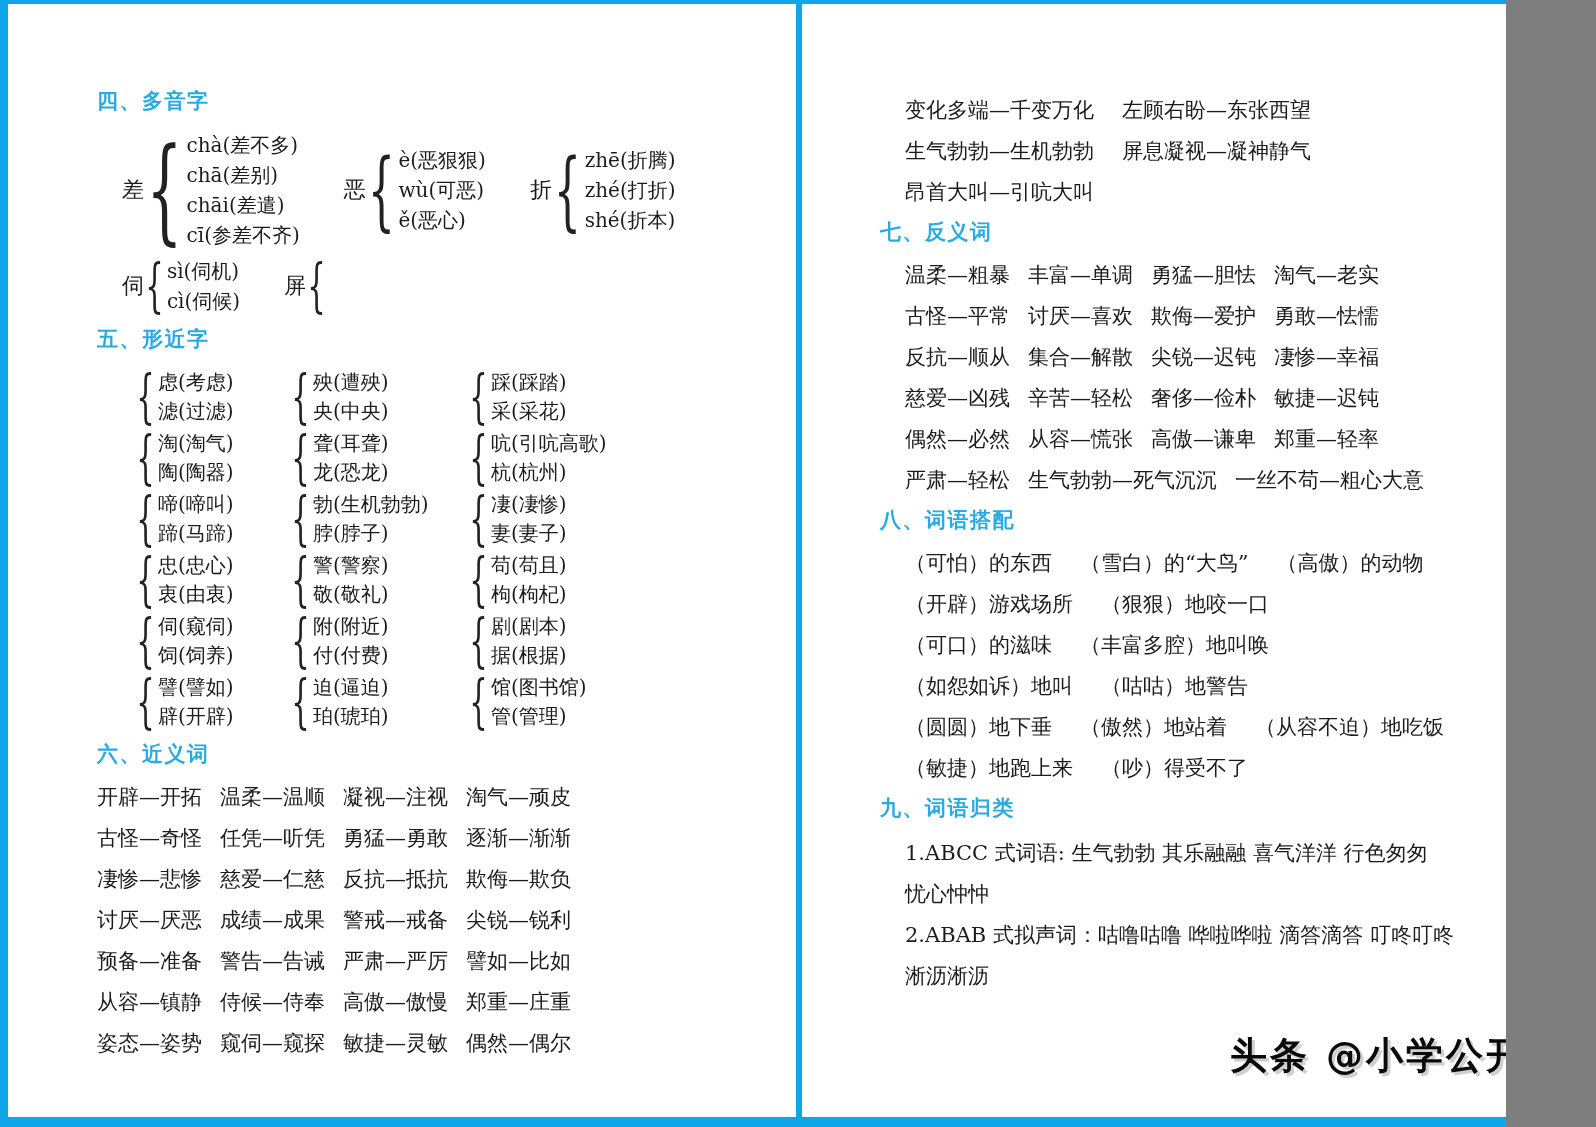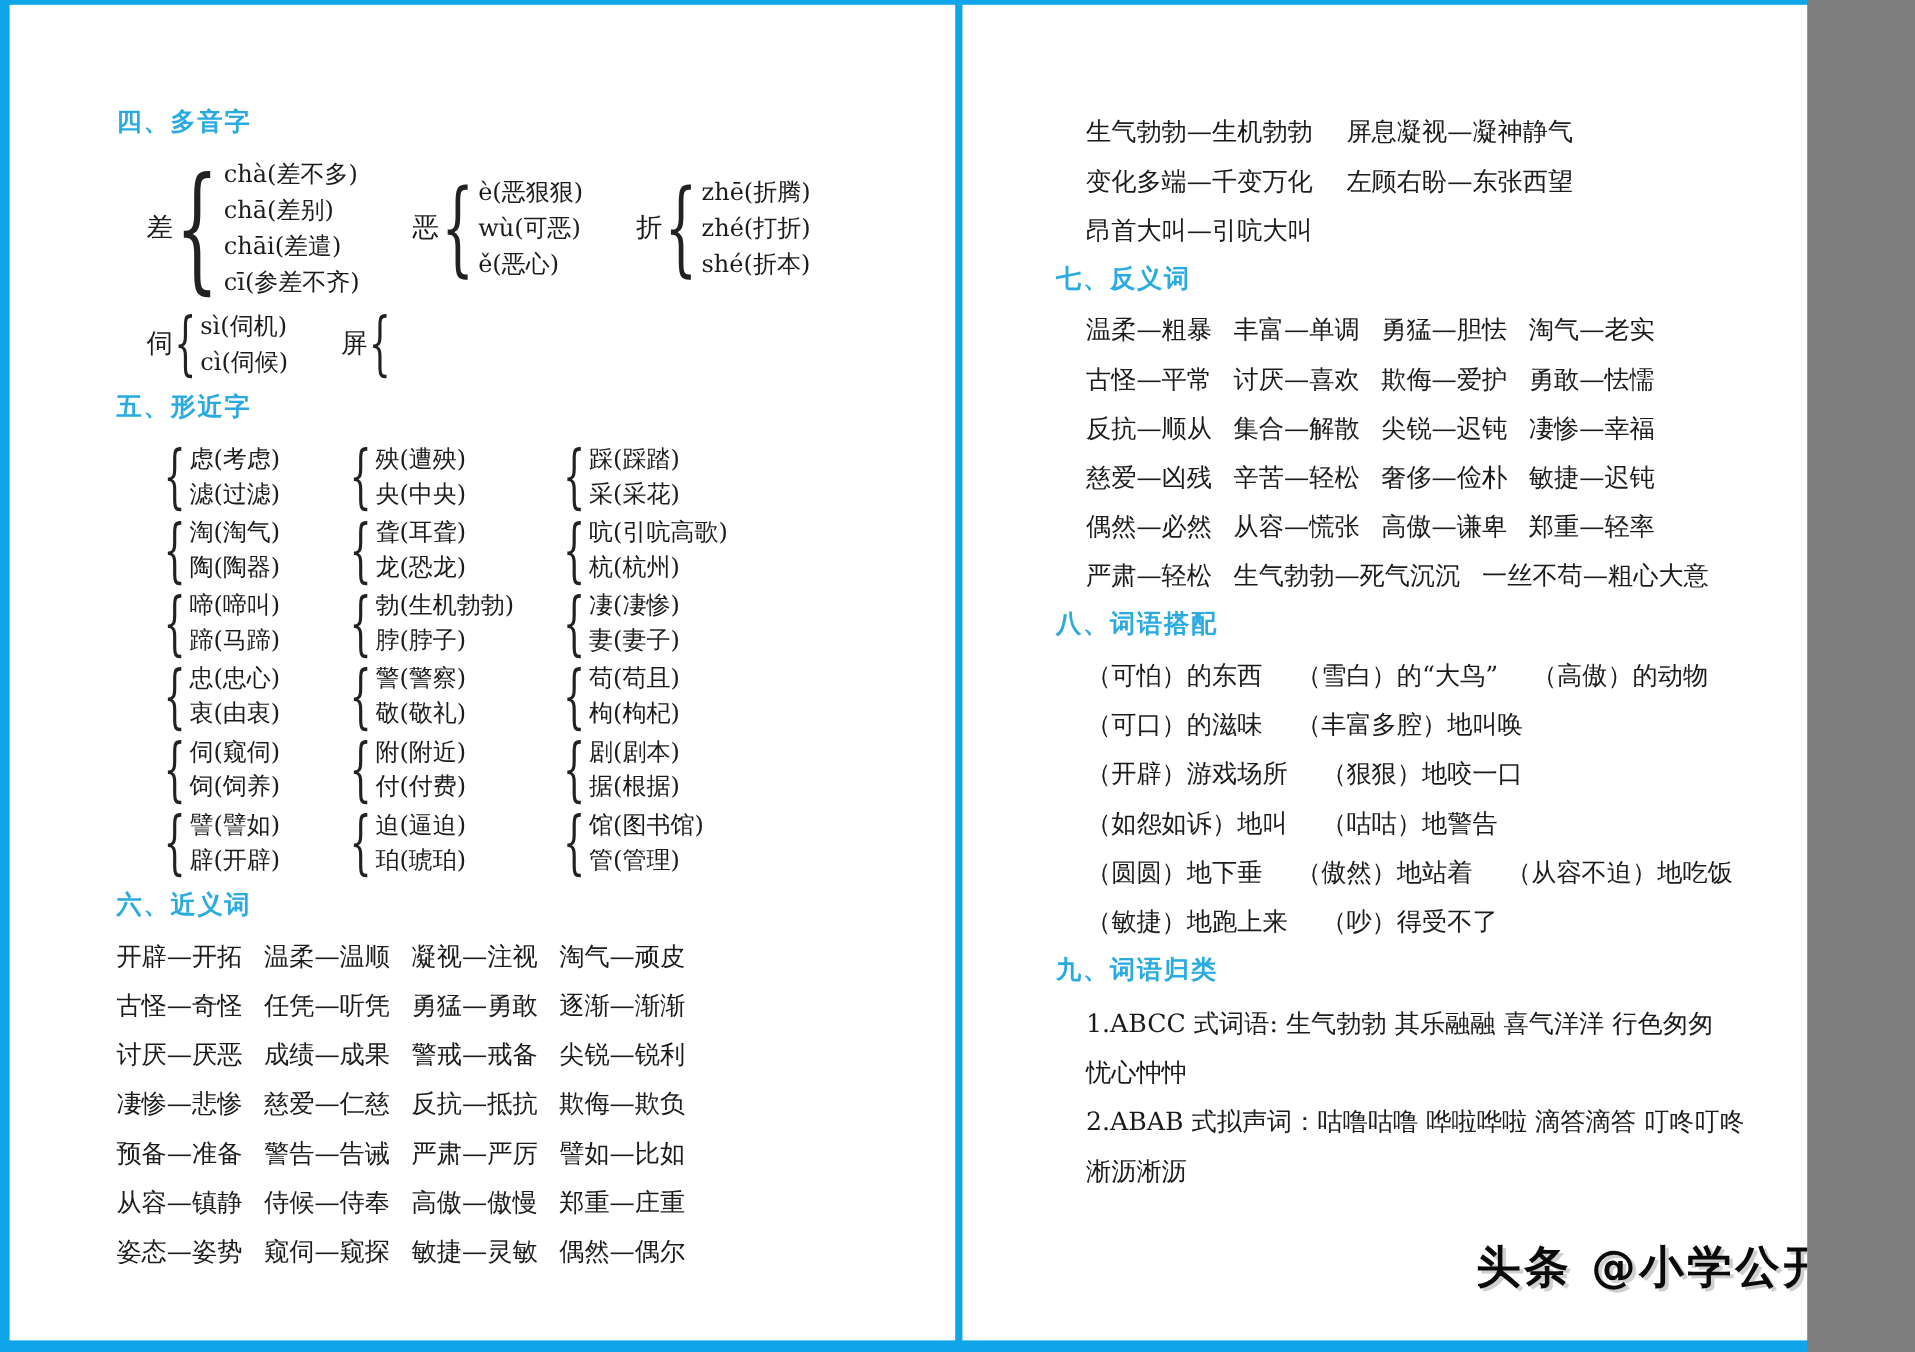--- a/index.html
+++ b/index.html
@@ -256,32 +256,32 @@
             <span class="w-item">凝视—注视</span>
             <span class="w-item">淘气—顽皮</span>
           </div>
           <div class="w-row">
             <span class="w-item">古怪—奇怪</span>
             <span class="w-item">任凭—听凭</span>
             <span class="w-item">勇猛—勇敢</span>
             <span class="w-item">逐渐—渐渐</span>
           </div>
           <div class="w-row">
+            <span class="w-item">凄惨—悲惨</span>
+            <span class="w-item">慈爱—仁慈</span>
+            <span class="w-item">反抗—抵抗</span>
+            <span class="w-item">欺侮—欺负</span>
+          </div>
+          <div class="w-row">
             <span class="w-item">讨厌—厌恶</span>
             <span class="w-item">成绩—成果</span>
             <span class="w-item">警戒—戒备</span>
             <span class="w-item">尖锐—锐利</span>
           </div>
           <div class="w-row">
-            <span class="w-item">凄惨—悲惨</span>
-            <span class="w-item">慈爱—仁慈</span>
-            <span class="w-item">反抗—抵抗</span>
-            <span class="w-item">欺侮—欺负</span>
-          </div>
-          <div class="w-row">
             <span class="w-item">预备—准备</span>
             <span class="w-item">警告—告诫</span>
             <span class="w-item">严肃—严厉</span>
             <span class="w-item">譬如—比如</span>
           </div>
           <div class="w-row">
             <span class="w-item">从容—镇静</span>
             <span class="w-item">侍候—侍奉</span>
             <span class="w-item">高傲—傲慢</span>
             <span class="w-item">郑重—庄重</span>
@@ -295,26 +295,26 @@
         </div>
 
     </div>
   </div>
 
   <div class="page page2">
     <div class="p2-content">
 
       <div class="w-rows p2-indent" style="--gap: 28px;">
           <div class="w-row">
+            <span class="w-item">变化多端—千变万化</span>
+            <span class="w-item">左顾右盼—东张西望</span>
+          </div>
+          <div class="w-row">
             <span class="w-item">生气勃勃—生机勃勃</span>
             <span class="w-item">屏息凝视—凝神静气</span>
-          </div>
-          <div class="w-row">
-            <span class="w-item">变化多端—千变万化</span>
-            <span class="w-item">左顾右盼—东张西望</span>
           </div>
           <div class="w-row">
             <span class="w-item">昂首大叫—引吭大叫</span>
           </div>
         </div>
 
       <div class="heading">七、反义词</div>
       <div class="w-rows p2-indent" style="--gap: 18px;">
           <div class="w-row">
             <span class="w-item">温柔—粗暴</span>
@@ -354,26 +354,26 @@
         </div>
 
       <div class="heading">八、词语搭配</div>
       <div class="w-rows p2-indent" style="--gap: 28px;">
           <div class="w-row">
             <span class="w-item">（可怕）的东西</span>
             <span class="w-item">（雪白）的“大鸟”</span>
             <span class="w-item">（高傲）的动物</span>
           </div>
           <div class="w-row">
+            <span class="w-item">（开辟）游戏场所</span>
+            <span class="w-item">（狠狠）地咬一口</span>
+          </div>
+          <div class="w-row">
             <span class="w-item">（可口）的滋味</span>
             <span class="w-item">（丰富多腔）地叫唤</span>
-          </div>
-          <div class="w-row">
-            <span class="w-item">（开辟）游戏场所</span>
-            <span class="w-item">（狠狠）地咬一口</span>
           </div>
           <div class="w-row">
             <span class="w-item">（如怨如诉）地叫</span>
             <span class="w-item">（咕咕）地警告</span>
           </div>
           <div class="w-row">
             <span class="w-item">（圆圆）地下垂</span>
             <span class="w-item">（傲然）地站着</span>
             <span class="w-item">（从容不迫）地吃饭</span>
           </div>

